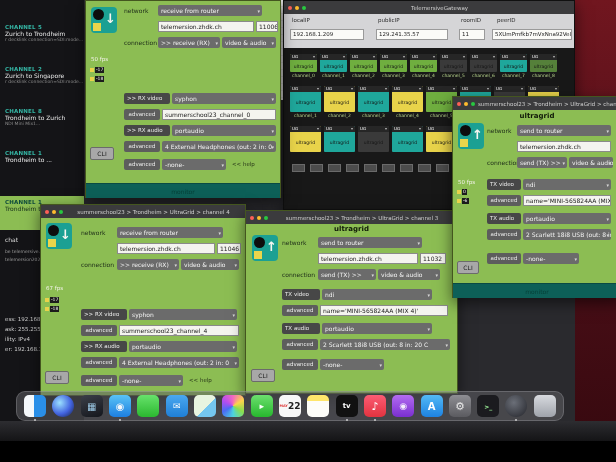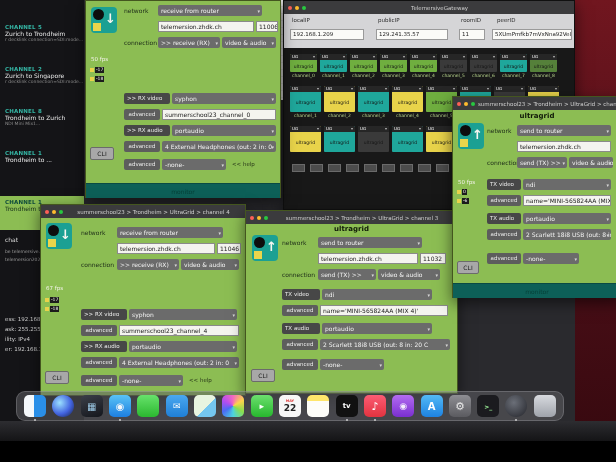--- a/index.html
+++ b/index.html
@@ -89,21 +89,21 @@
   .icon-launchpad::after{content:"▦";color:#9ecbe8;font-size:10px;}
   .icon-safari{background:linear-gradient(180deg,#59c3f7,#1d7fe0);}
   .icon-safari::after{content:"◉";color:#f3f7fb;font-size:10px;}
   .icon-messages{background:linear-gradient(180deg,#67e26b,#2bb830);}
   .icon-mail{background:linear-gradient(180deg,#4aa8f0,#1f7fd6);}
   .icon-mail::after{content:"✉";color:#ffffff;font-size:9px;}
   .icon-maps{background:linear-gradient(135deg,#e8f4e0 0 55%,#74c6f0 55%);}
   .icon-photos{background:conic-gradient(#f468c0,#fdd44b,#8ade4e,#4cd2e0,#4a6cf4,#b44df0,#f468c0);}
   .icon-facetime{background:linear-gradient(180deg,#6ce06e,#27b62e);}
   .icon-facetime::after{content:"▸";color:#ffffff;font-size:9px;}
-  .icon-calendar{background:#f7f7f7;display:flex;flex-direction:column;align-items:center;justify-content:center;}
+  .icon-calendar{background:#f7f7f7;display:flex;flex-direction:row;align-items:center;justify-content:center;}
   .cal-month{font-size:3.5px;color:#e04040;line-height:5px;font-weight:bold;}
   .cal-day{font-size:9px;color:#222222;line-height:9px;font-weight:bold;}
   .icon-notes{background:linear-gradient(180deg,#ffe66b 0 28%,#fdfdf9 28%);}
   .icon-tv{background:#111111;}
   .icon-tv::after{content:"tv";color:#ffffff;font-size:7px;font-weight:bold;}
   .icon-music{background:linear-gradient(180deg,#fb5c74,#e2333f);}
   .icon-music::after{content:"♪";color:#ffffff;font-size:11px;}
   .icon-podcasts{background:linear-gradient(180deg,#b36cf0,#7a2fd0);}
   .icon-podcasts::after{content:"◉";color:#f3ecfc;font-size:9px;}
   .icon-app-store{background:linear-gradient(180deg,#53b9f5,#1d82e2);}

